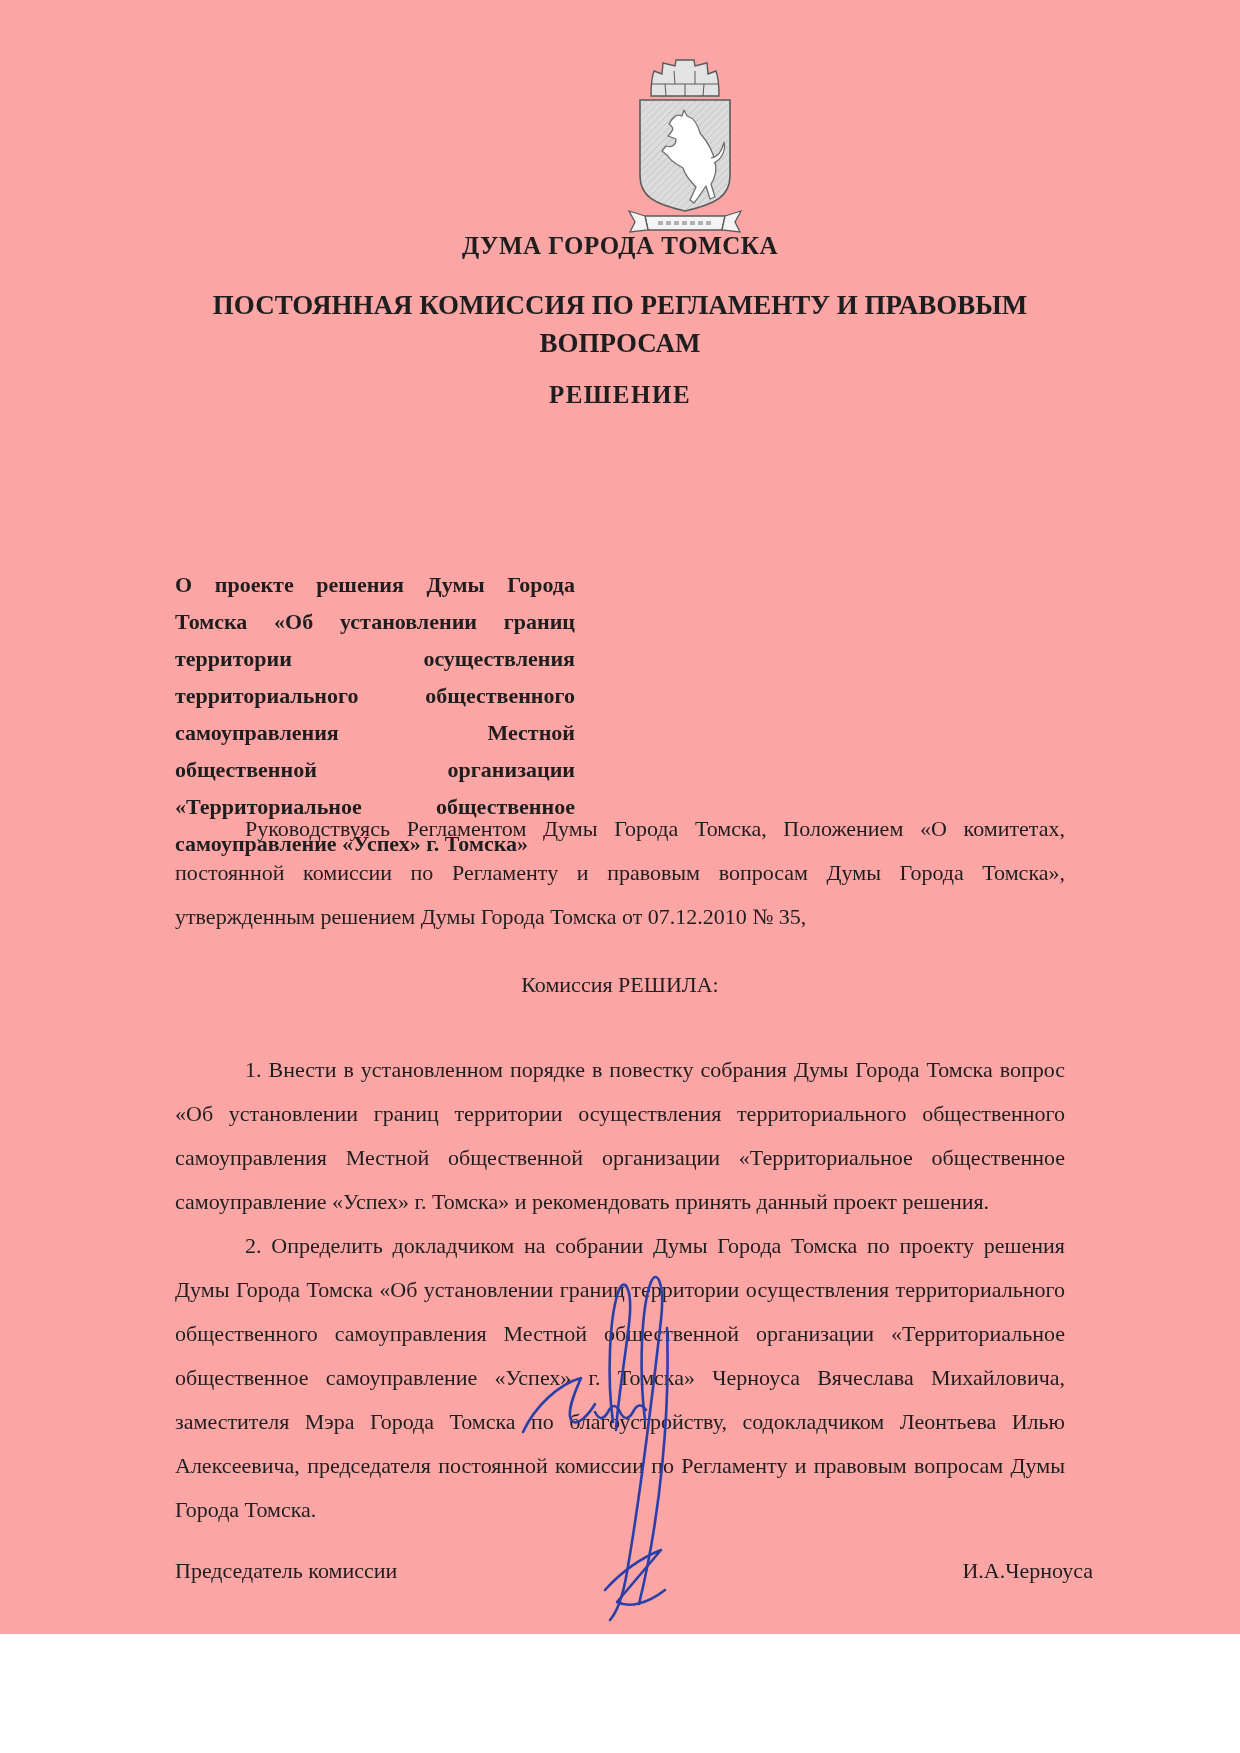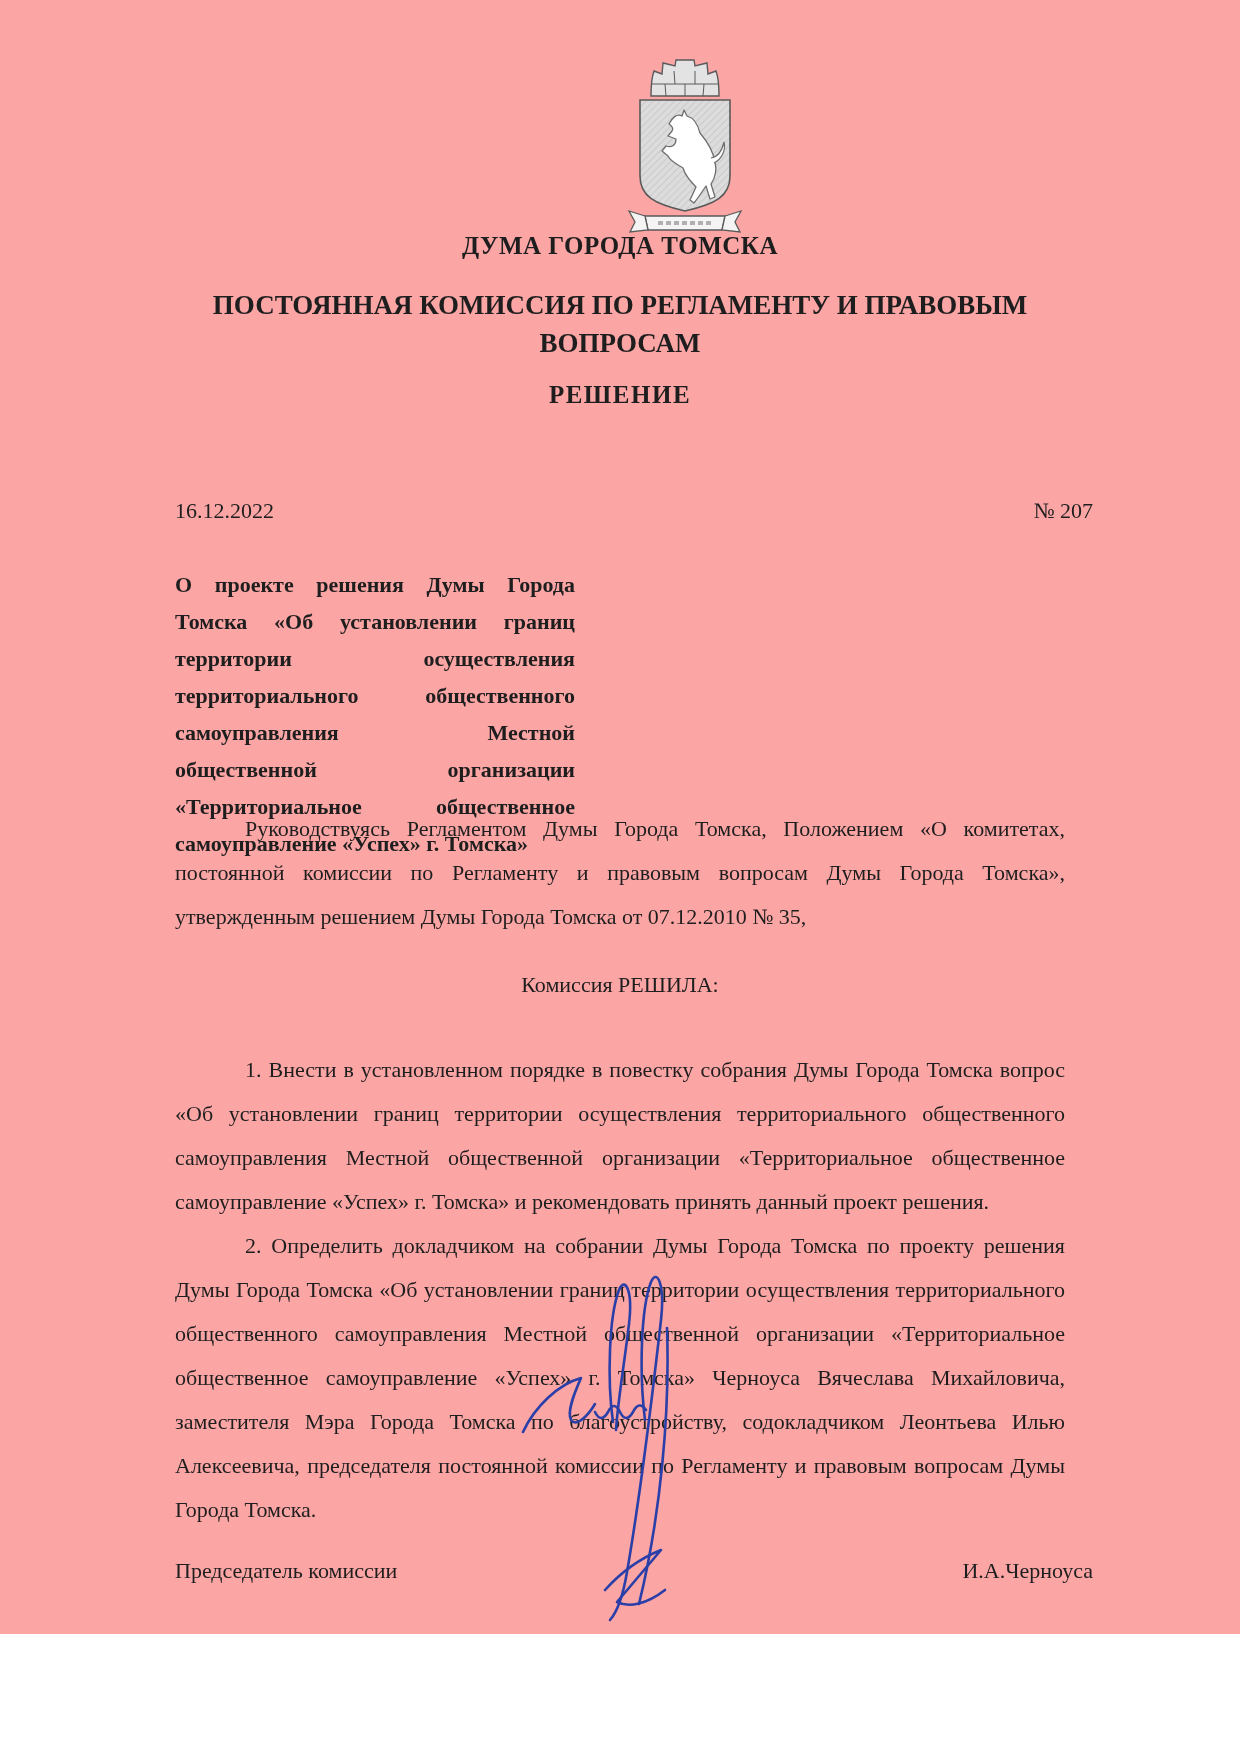--- a/index.html
+++ b/index.html
@@ -69,24 +69,20 @@
       </g>
     </svg>
   </div>
 
   <div class="abs centered org-name">ДУМА ГОРОДА ТОМСКА</div>
 
   <div class="abs commission">ПОСТОЯННАЯ КОМИССИЯ ПО РЕГЛАМЕНТУ И ПРАВОВЫМ ВОПРОСАМ</div>
 
   <div class="abs centered doc-type">РЕШЕНИЕ</div>
 
-  <div class="abs meta-row">
-    <span>16.12.2022</span>
-    <span>№ 207</span>
-  </div>
 
   <div class="abs subject">О проекте решения Думы Города Томска «Об установлении границ территории осуществления территориального общественного самоуправления Местной общественной организации «Территориальное общественное самоуправление «Успех» г. Томска»</div>
 
   <div class="abs body-text">
     <p>Руководствуясь Регламентом Думы Города Томска, Положением «О комитетах, постоянной комиссии по Регламенту и правовым вопросам Думы Города Томска», утвержденным решением Думы Города Томска от 07.12.2010 № 35,</p>
     <p class="resolved">Комиссия РЕШИЛА:</p>
     <p class="item-1">1. Внести в установленном порядке в повестку собрания Думы Города Томска вопрос «Об установлении границ территории осуществления территориального общественного самоуправления Местной общественной организации «Территориальное общественное самоуправление «Успех» г. Томска» и рекомендовать принять данный проект решения.</p>
     <p class="item-2">2. Определить докладчиком на собрании Думы Города Томска по проекту решения Думы Города Томска «Об установлении границ территории осуществления территориального общественного самоуправления Местной общественной организации «Территориальное общественное самоуправление «Успех» г. Томска» Черноуса Вячеслава Михайловича, заместителя Мэра Города Томска по благоустройству, содокладчиком Леонтьева Илью Алексеевича, председателя постоянной комиссии по Регламенту и правовым вопросам Думы Города Томска.</p>
   </div>
 

